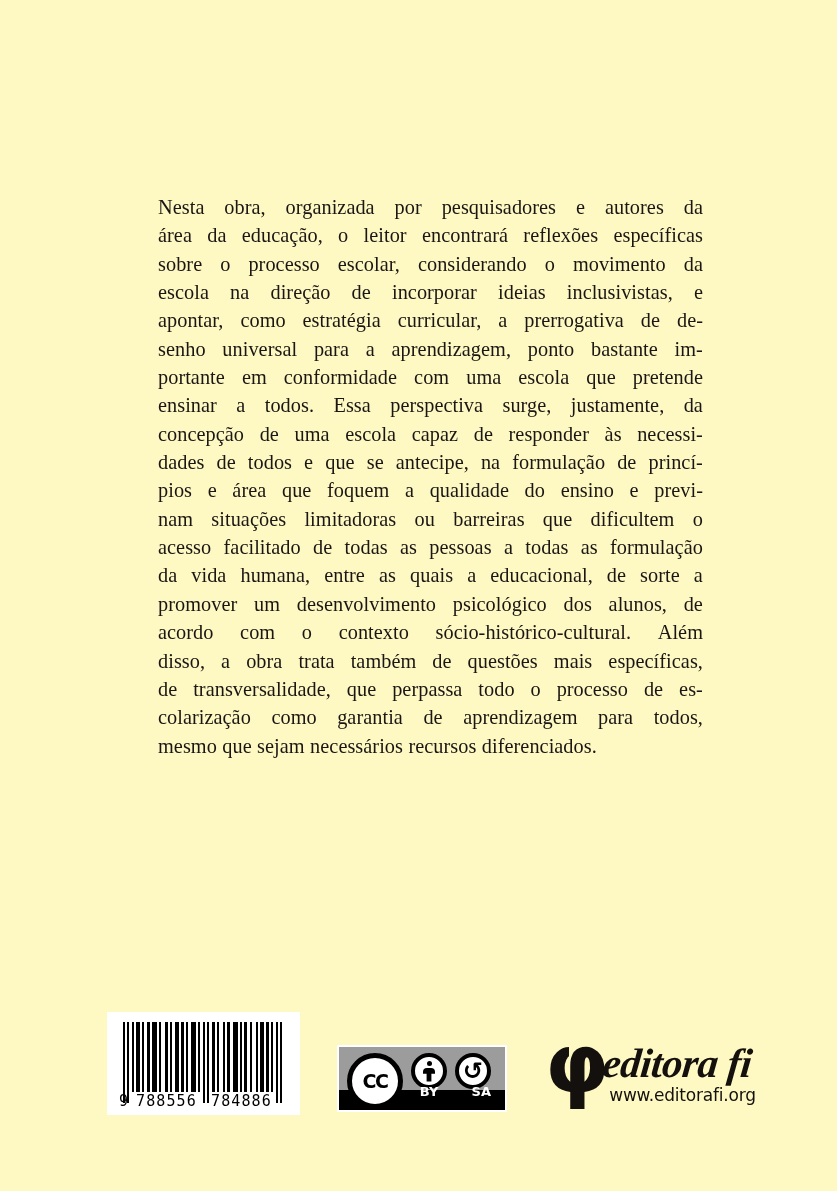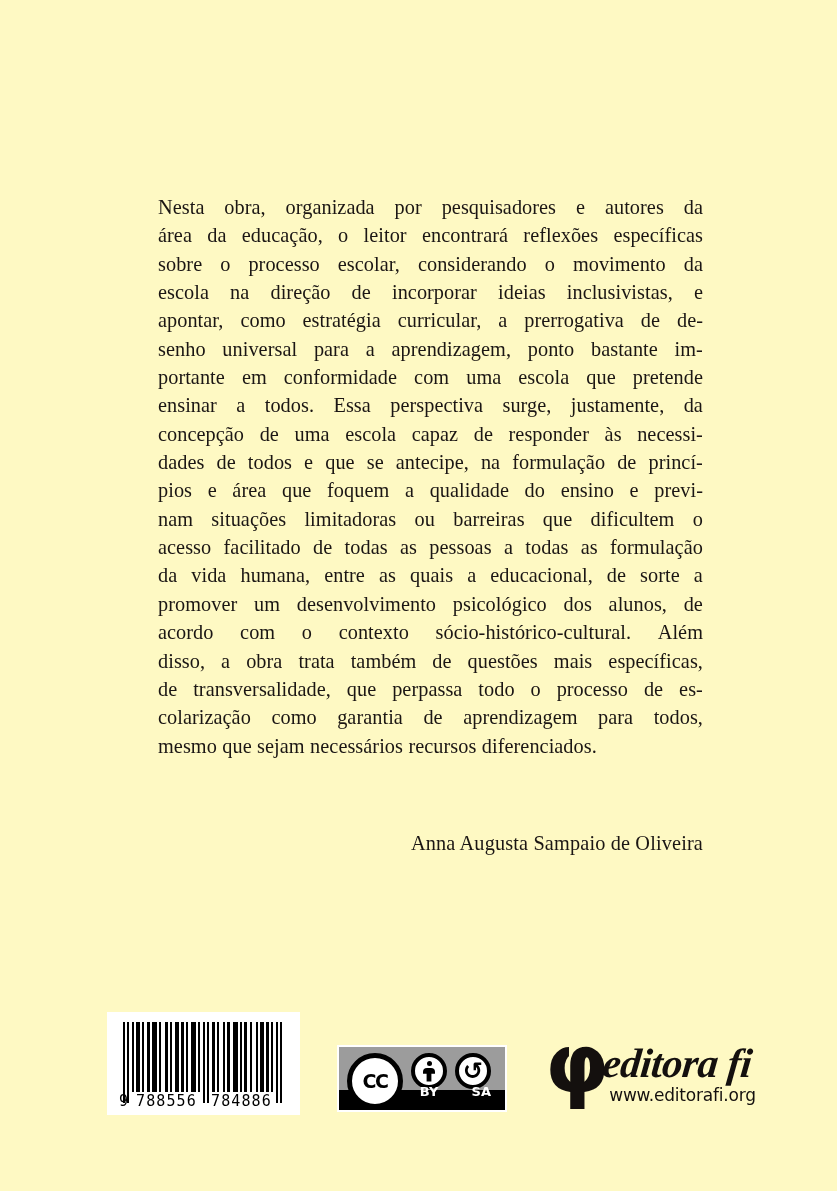--- a/index.html
+++ b/index.html
@@ -463,21 +463,20 @@
         <span>como</span>
         <span>garantia</span>
         <span>de</span>
         <span>aprendizagem</span>
         <span>para</span>
         <span>todos,</span>
       </span>
     <span class="ln last">mesmo que sejam necessários recursos diferenciados.</span>
   </div>
 
-  <div class="author">Anna Augusta Sampaio de Oliveira</div>
 
   <div class="footer-row">
 
     <div class="barcode-box">
       <div class="barcode-bars">
         <i class="g" style="width:2px"></i>
           <i class="w" style="width:2px"></i>
           <i class="g" style="width:2px"></i>
         <i class="w" style="width:3px"></i>
           <i style="width:2px"></i>

